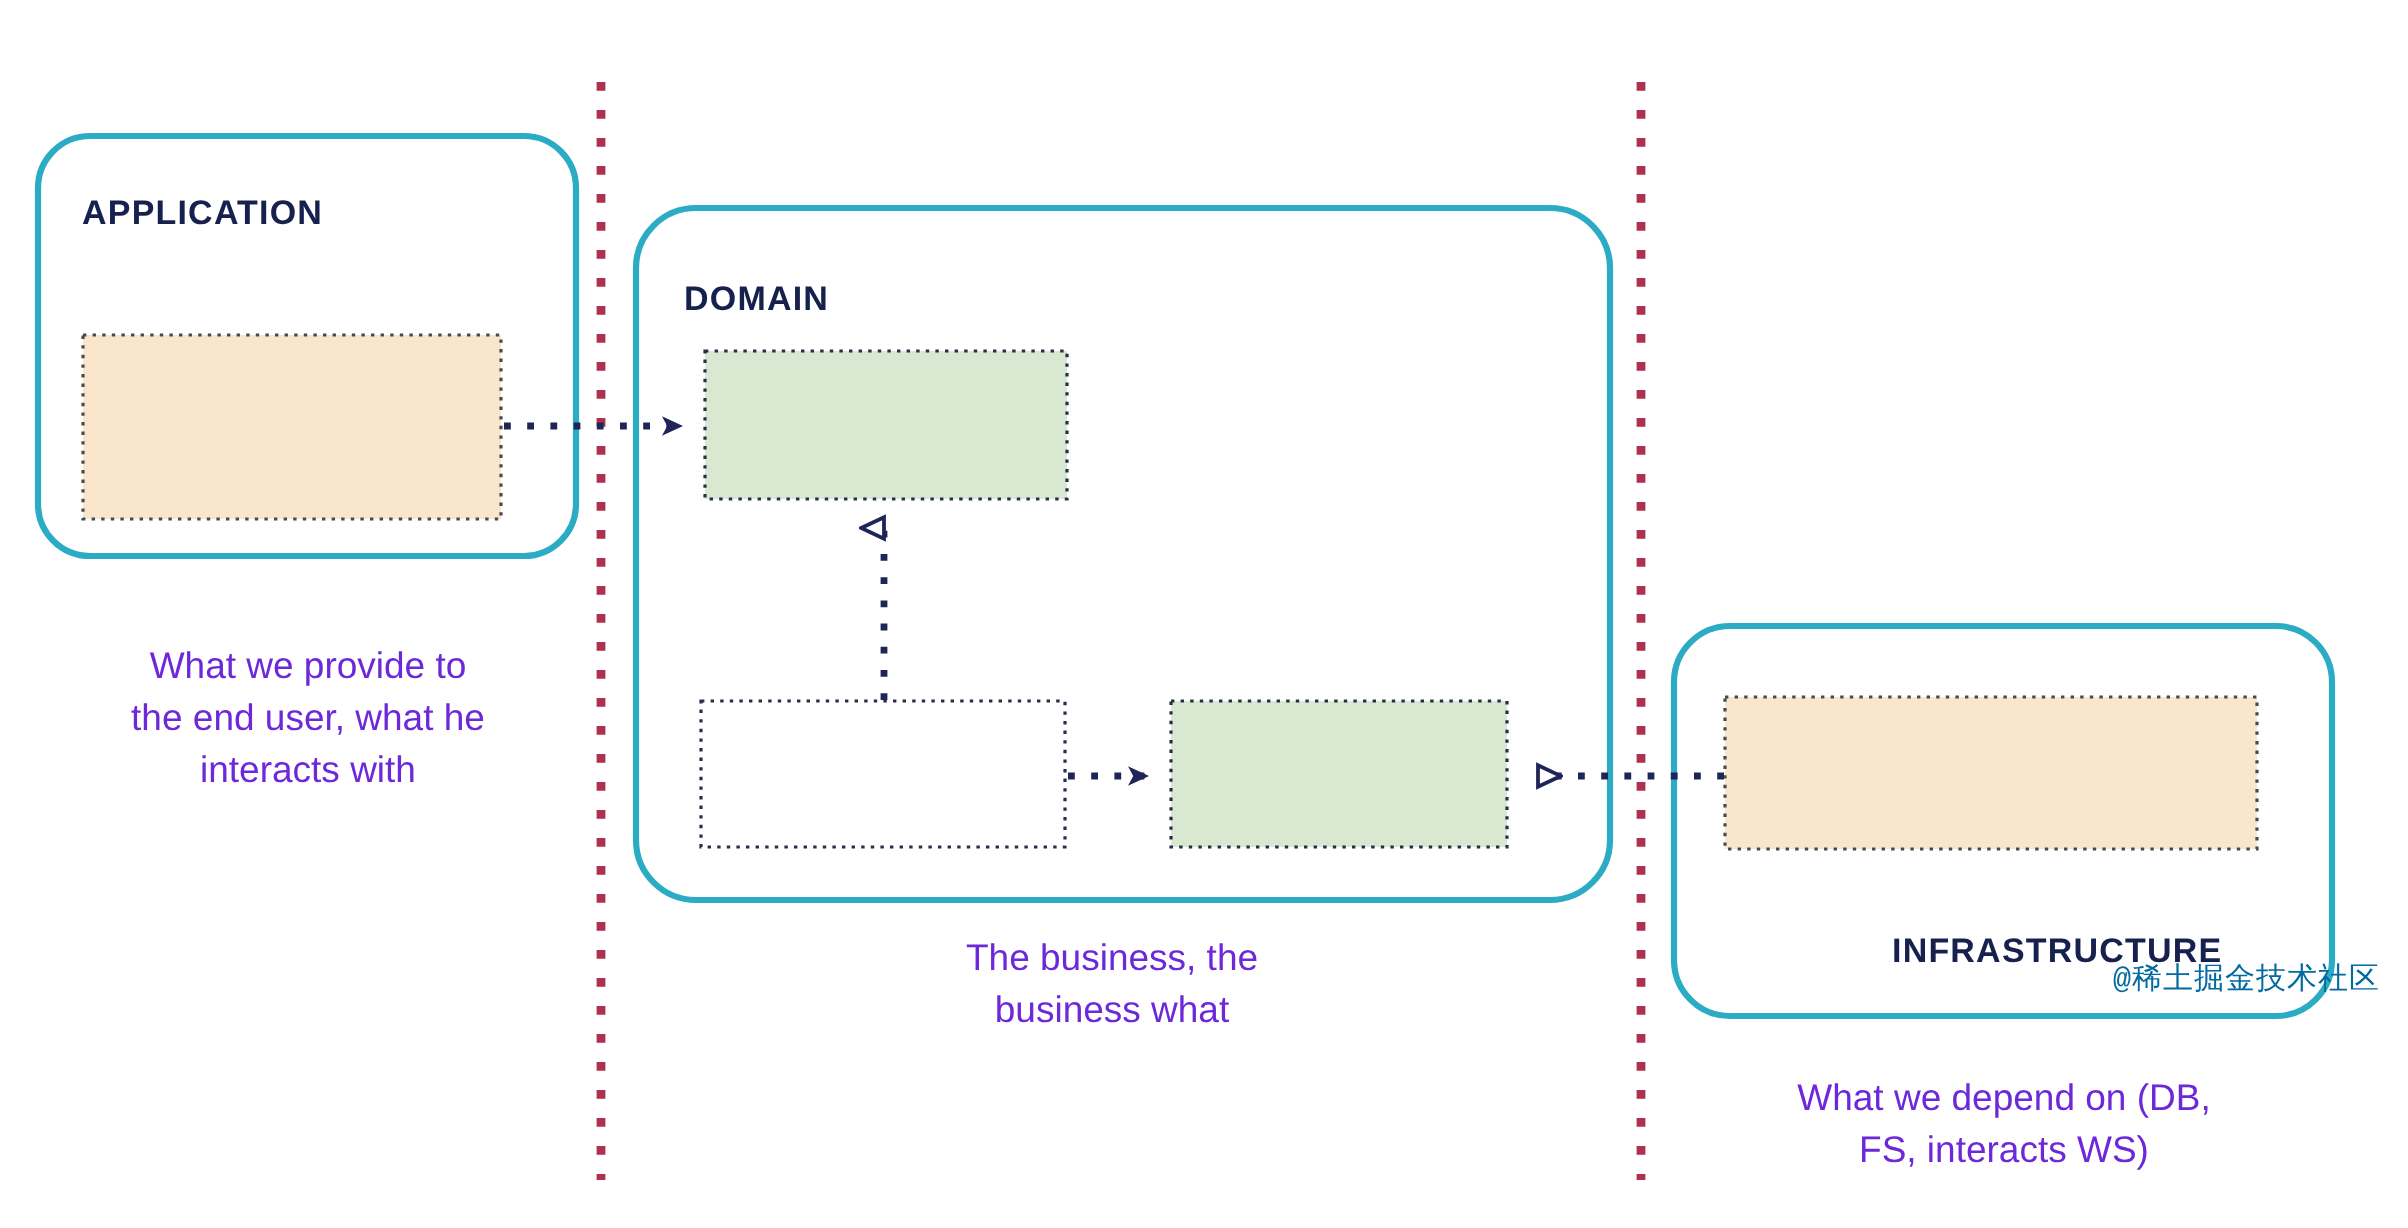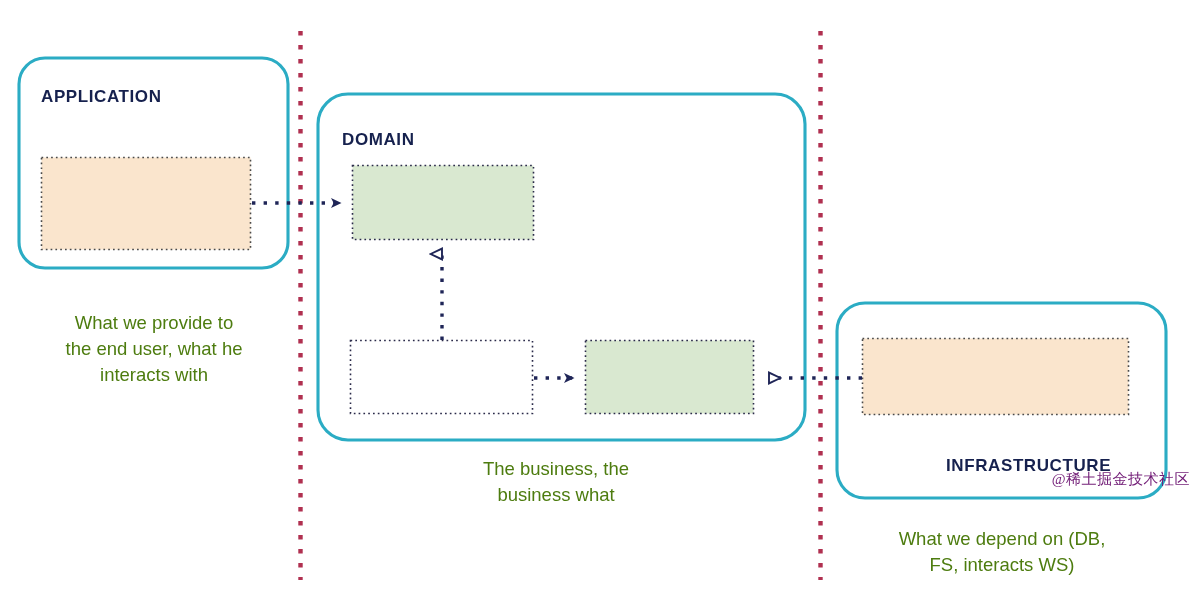--- a/index.html
+++ b/index.html
@@ -1,46 +1,46 @@
 <!DOCTYPE html>
 <html><head>
 <meta charset="utf-8">
 <style>
   html,body{margin:0;padding:0;background:#ffffff;}
   body{
     width:1204px;height:614px;position:relative;overflow:hidden;
     font-family:"Liberation Sans","DejaVu Sans",sans-serif;
     background:#ffffff;
   }
-  #stage{position:absolute;left:0;top:0;width:1204px;height:496px;}
+  #stage{position:absolute;left:0;top:10px;width:1204px;height:496px;}
   svg#diagram{position:absolute;left:0;top:0;width:1204px;height:614px;display:block;}
 
   .zone-title{
     font-weight:bold;
     font-size:17px;
     letter-spacing:0.6px;
     fill:#16214e;
   }
   .caption{
     position:absolute;
-    color:#4d7c0f;
+    color:#6d28d9;
     font-size:18.5px;
     line-height:26px;
     text-align:center;
     white-space:pre-line;
     font-family:"Liberation Sans","DejaVu Sans",sans-serif;
   }
   #caption-application{left:18px;top:310px;width:272px;}
   #caption-domain{left:420px;top:456px;width:272px;}
   #caption-infrastructure{left:836px;top:526px;width:332px;}
 
   #watermark{
     position:absolute;right:14px;bottom:7px;
-    font-size:15px;color:#701a75;
-    font-family:Liberation Serif, serif;
+    font-size:15px;color:#0369a1;
+    font-family:Liberation Mono, monospace;
     letter-spacing:0.5px;
     white-space:nowrap;
   }
 </style>
 </head>
 <body>
 
 <div id="stage">
 
   <svg id="diagram" viewBox="0 0 1204 614">

